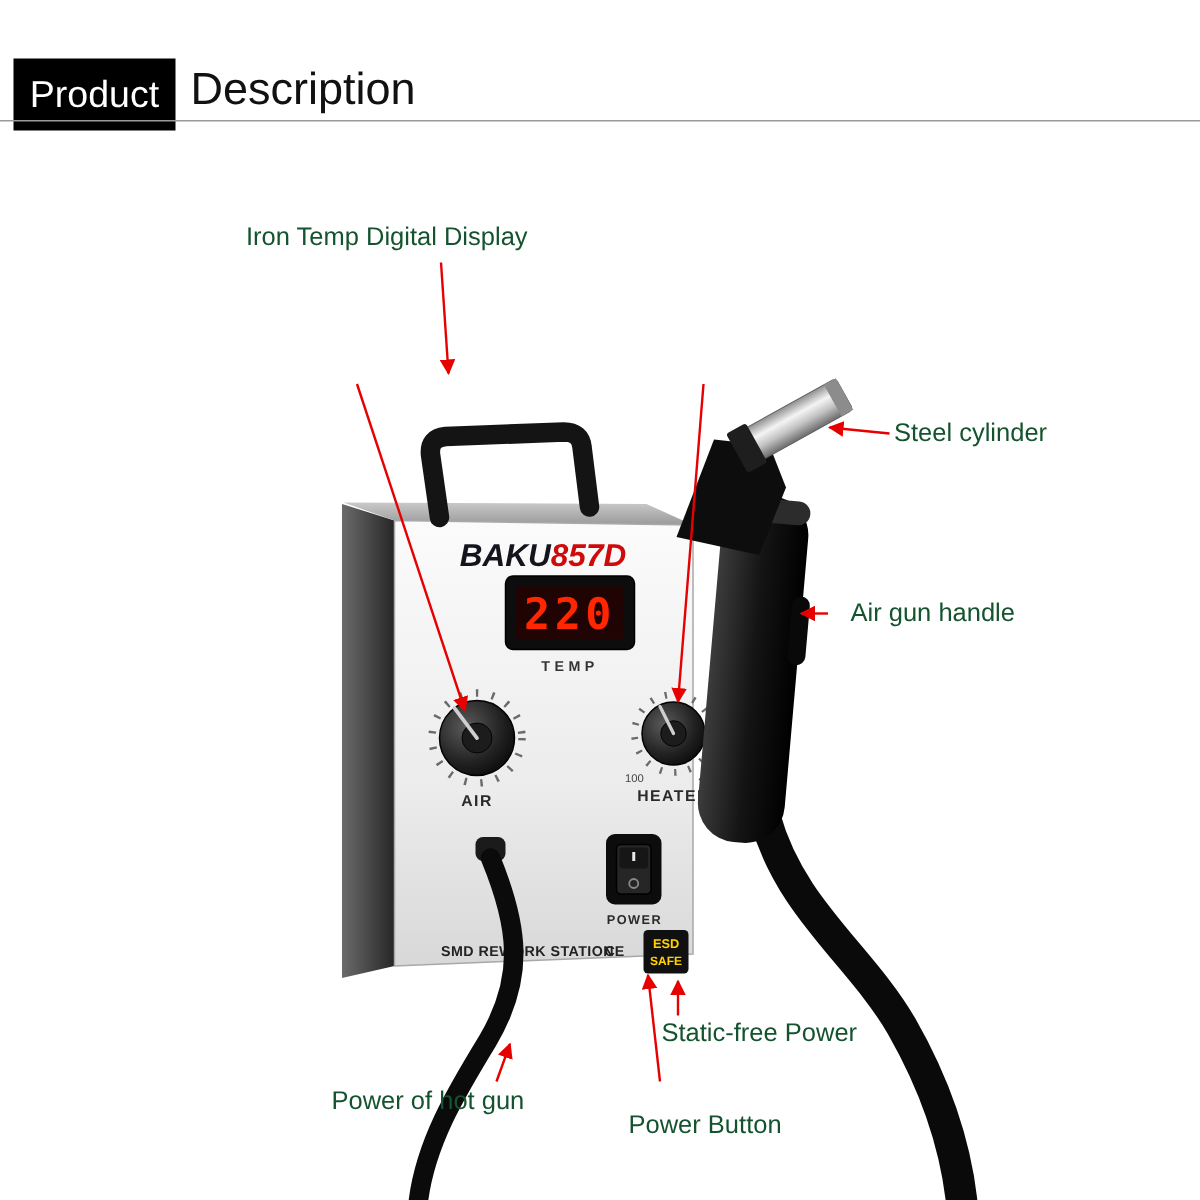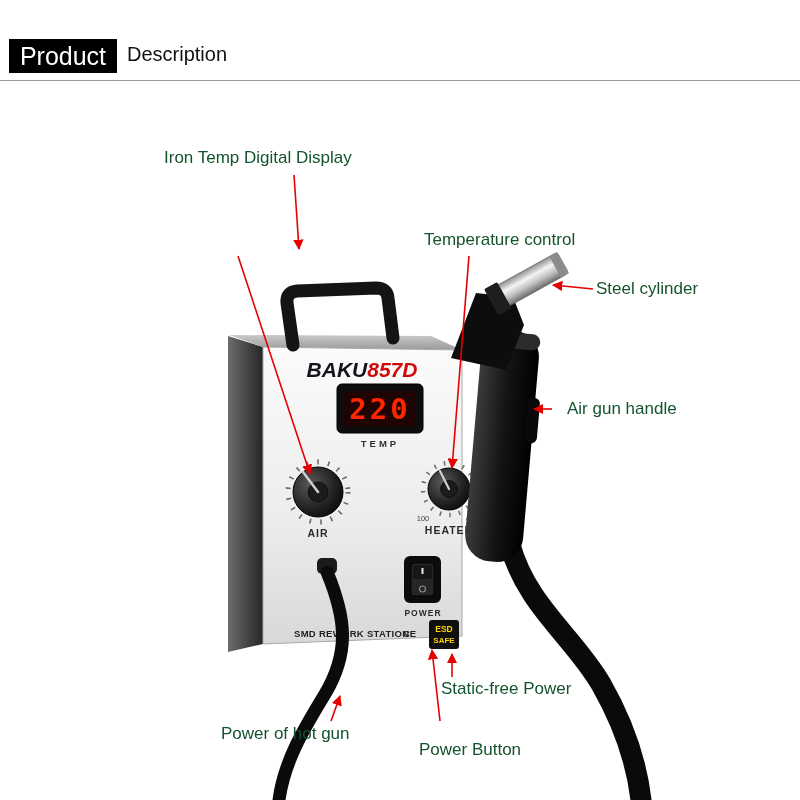--- a/index.html
+++ b/index.html
@@ -1,21 +1,21 @@
 <!DOCTYPE html>
 <html><head>
 <meta charset="utf-8">
 <style>
   html,body{margin:0;padding:0;background:#ffffff;}
   #page{position:relative;width:800px;height:800px;background:#ffffff;overflow:hidden;
         font-family:"Liberation Sans",sans-serif;}
   
-  #product-badge{position:absolute;left:9px;top:39px;width:108px;height:34px;background:#000;
+  #product-badge{position:absolute;left:9px;top:39px;width:108px;height:48px;background:#000;
         color:#fff;font-size:25px;display:flex;align-items:center;justify-content:center;}
-  #page-title{position:absolute;left:127px;top:43px;font-size:20px;color:#111;}
+  #page-title{position:absolute;left:127px;top:43px;font-size:30px;color:#111;}
   #header-divider{position:absolute;left:0;top:80px;width:800px;height:1px;background:#9a9a9a;}
   
   .label{position:absolute;color:#14532d;font-size:17px;white-space:nowrap;z-index:5;}
   #scene{position:absolute;left:0;top:0;z-index:2;}
 </style>
 </head>
 <body>
 
 <div id="page">
 
@@ -140,20 +140,19 @@
       <line x1="469" y1="256" x2="452" y2="468" marker-end="url(#arrowR)"></line>
       <line x1="593" y1="289" x2="553" y2="285" marker-end="url(#arrowR)"></line>
       <line x1="552" y1="409" x2="534" y2="409" marker-end="url(#arrowR)"></line>
       <line x1="452" y1="677" x2="452" y2="654" marker-end="url(#arrowR)"></line>
       <line x1="331" y1="721" x2="340" y2="696" marker-end="url(#arrowR)"></line>
       <line x1="440" y1="721" x2="432" y2="650" marker-end="url(#arrowR)"></line>
     </g>
   </svg>
 
   <div class="label" style="left:164px;top:148px">Iron Temp Digital Display</div>
-  <div class="label" style="left:424px;top:230px">Temperature control</div>
   <div class="label" style="left:596px;top:279px">Steel cylinder</div>
   <div class="label" style="left:567px;top:399px">Air gun handle</div>
   <div class="label" style="left:441px;top:679px">Static-free Power</div>
   <div class="label" style="left:221px;top:724px">Power of hot gun</div>
   <div class="label" style="left:419px;top:740px">Power Button</div>
 
 </div>
 
 </body></html>

